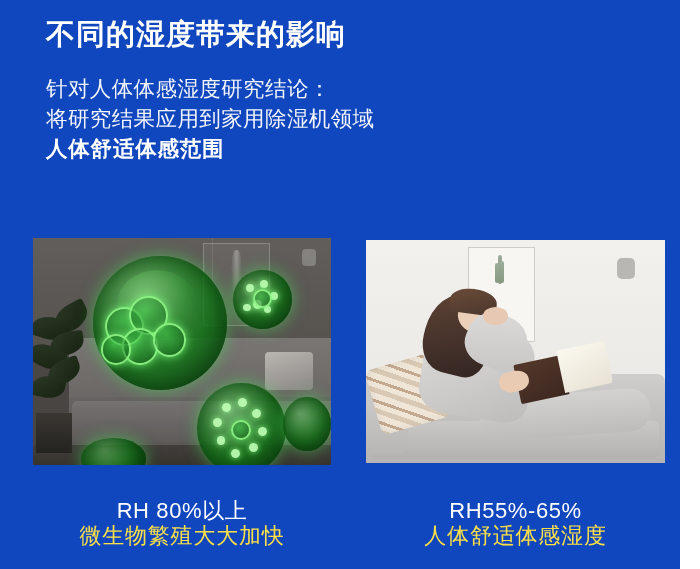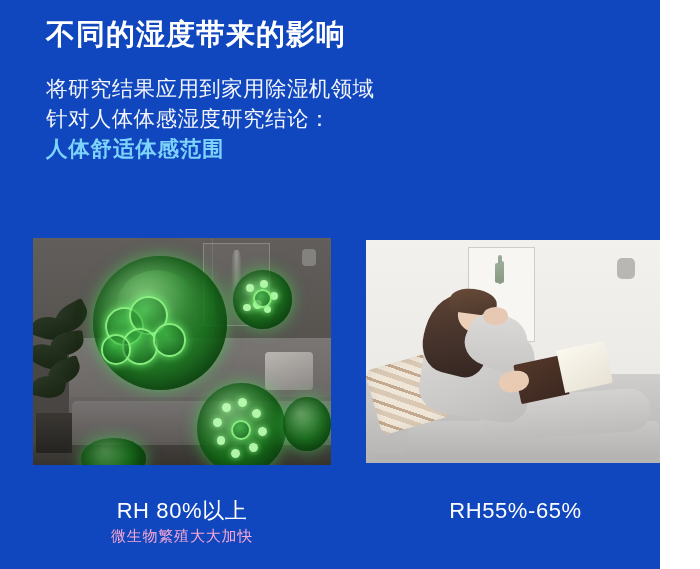--- a/index.html
+++ b/index.html
@@ -12,20 +12,21 @@
     overflow: hidden;
     font-family: "Liberation Sans", "DejaVu Sans", sans-serif;
   }
 
   #slide {
     position: relative;
     width: 660px;
     height: 569px;
     background: #1046be;
     overflow: hidden;
+    padding-left: 20px;
   }
 
   
   .title {
     position: absolute;
     left: 46px;
     top: 17px;
     font-size: 29px;
     font-weight: bold;
     color: #ffffff;
@@ -38,21 +39,21 @@
     position: absolute;
     left: 46px;
     top: 74px;
     color: #f2f5fb;
     font-size: 21.5px;
     line-height: 30px;
     letter-spacing: 0.4px;
     white-space: nowrap;
   }
   .body-line { display: block; }
-  .body-line.bold { font-weight: bold; color: #7dd3fc; letter-spacing: 0.8px; }
+  .body-line.bold { font-weight: bold; color: #ffffff; letter-spacing: 0.8px; }
   .inline-bold { font-weight: bold; color: #ffffff; letter-spacing: 0.6px; }
 
   
   .panel {
     position: absolute;
     overflow: hidden;
     background: #8f8f8f;
   }
   .panel-left  { left: 33px;  top: 238px; width: 298px; height: 227px; }
   .panel-right { left: 366px; top: 240px; width: 299px; height: 223px; }
@@ -266,37 +267,37 @@
   .caption .cap-main {
     display: block;
     font-size: 22px;
     font-weight: normal;
     letter-spacing: 0.6px;
     line-height: 27px;
     white-space: nowrap;
   }
   .caption .cap-sub {
     display: block;
-    font-size: 15px;
+    font-size: 22px;
     letter-spacing: 0.8px;
     line-height: 24px;
-    color: #f9a8d4;
+    color: #fde047;
     white-space: nowrap;
   }
 </style>
 </head>
 <body>
 
 <div id="slide">
 
   <div class="title">不同的湿度带来的影响</div>
 
   <div class="body-block">
+    <span class="body-line">针对人体体感湿度研究结论：</span>
     <span class="body-line">将研究结果应用到家用除湿机领域</span>
-    <span class="body-line">针对人体体感湿度研究结论：</span>
     <span class="body-line bold">人体舒适体感范围</span>
   </div>
 
   <div class="panel panel-left">
     <div class="room-dark">
       <div class="wall-panel"></div>
       <div class="wall-seam"></div>
       <div class="frame"></div>
       <div class="thermo"></div>
 
@@ -383,15 +384,16 @@
     </div>
   </div>
 
   <div class="caption caption-left">
     <span class="cap-main">RH 80%以上</span>
     <span class="cap-sub">微生物繁殖大大加快</span>
   </div>
 
   <div class="caption caption-right">
     <span class="cap-main">RH55%-65%</span>
+    <span class="cap-sub">人体舒适体感湿度</span>
   </div>
 
 </div>
 
 </body></html>

